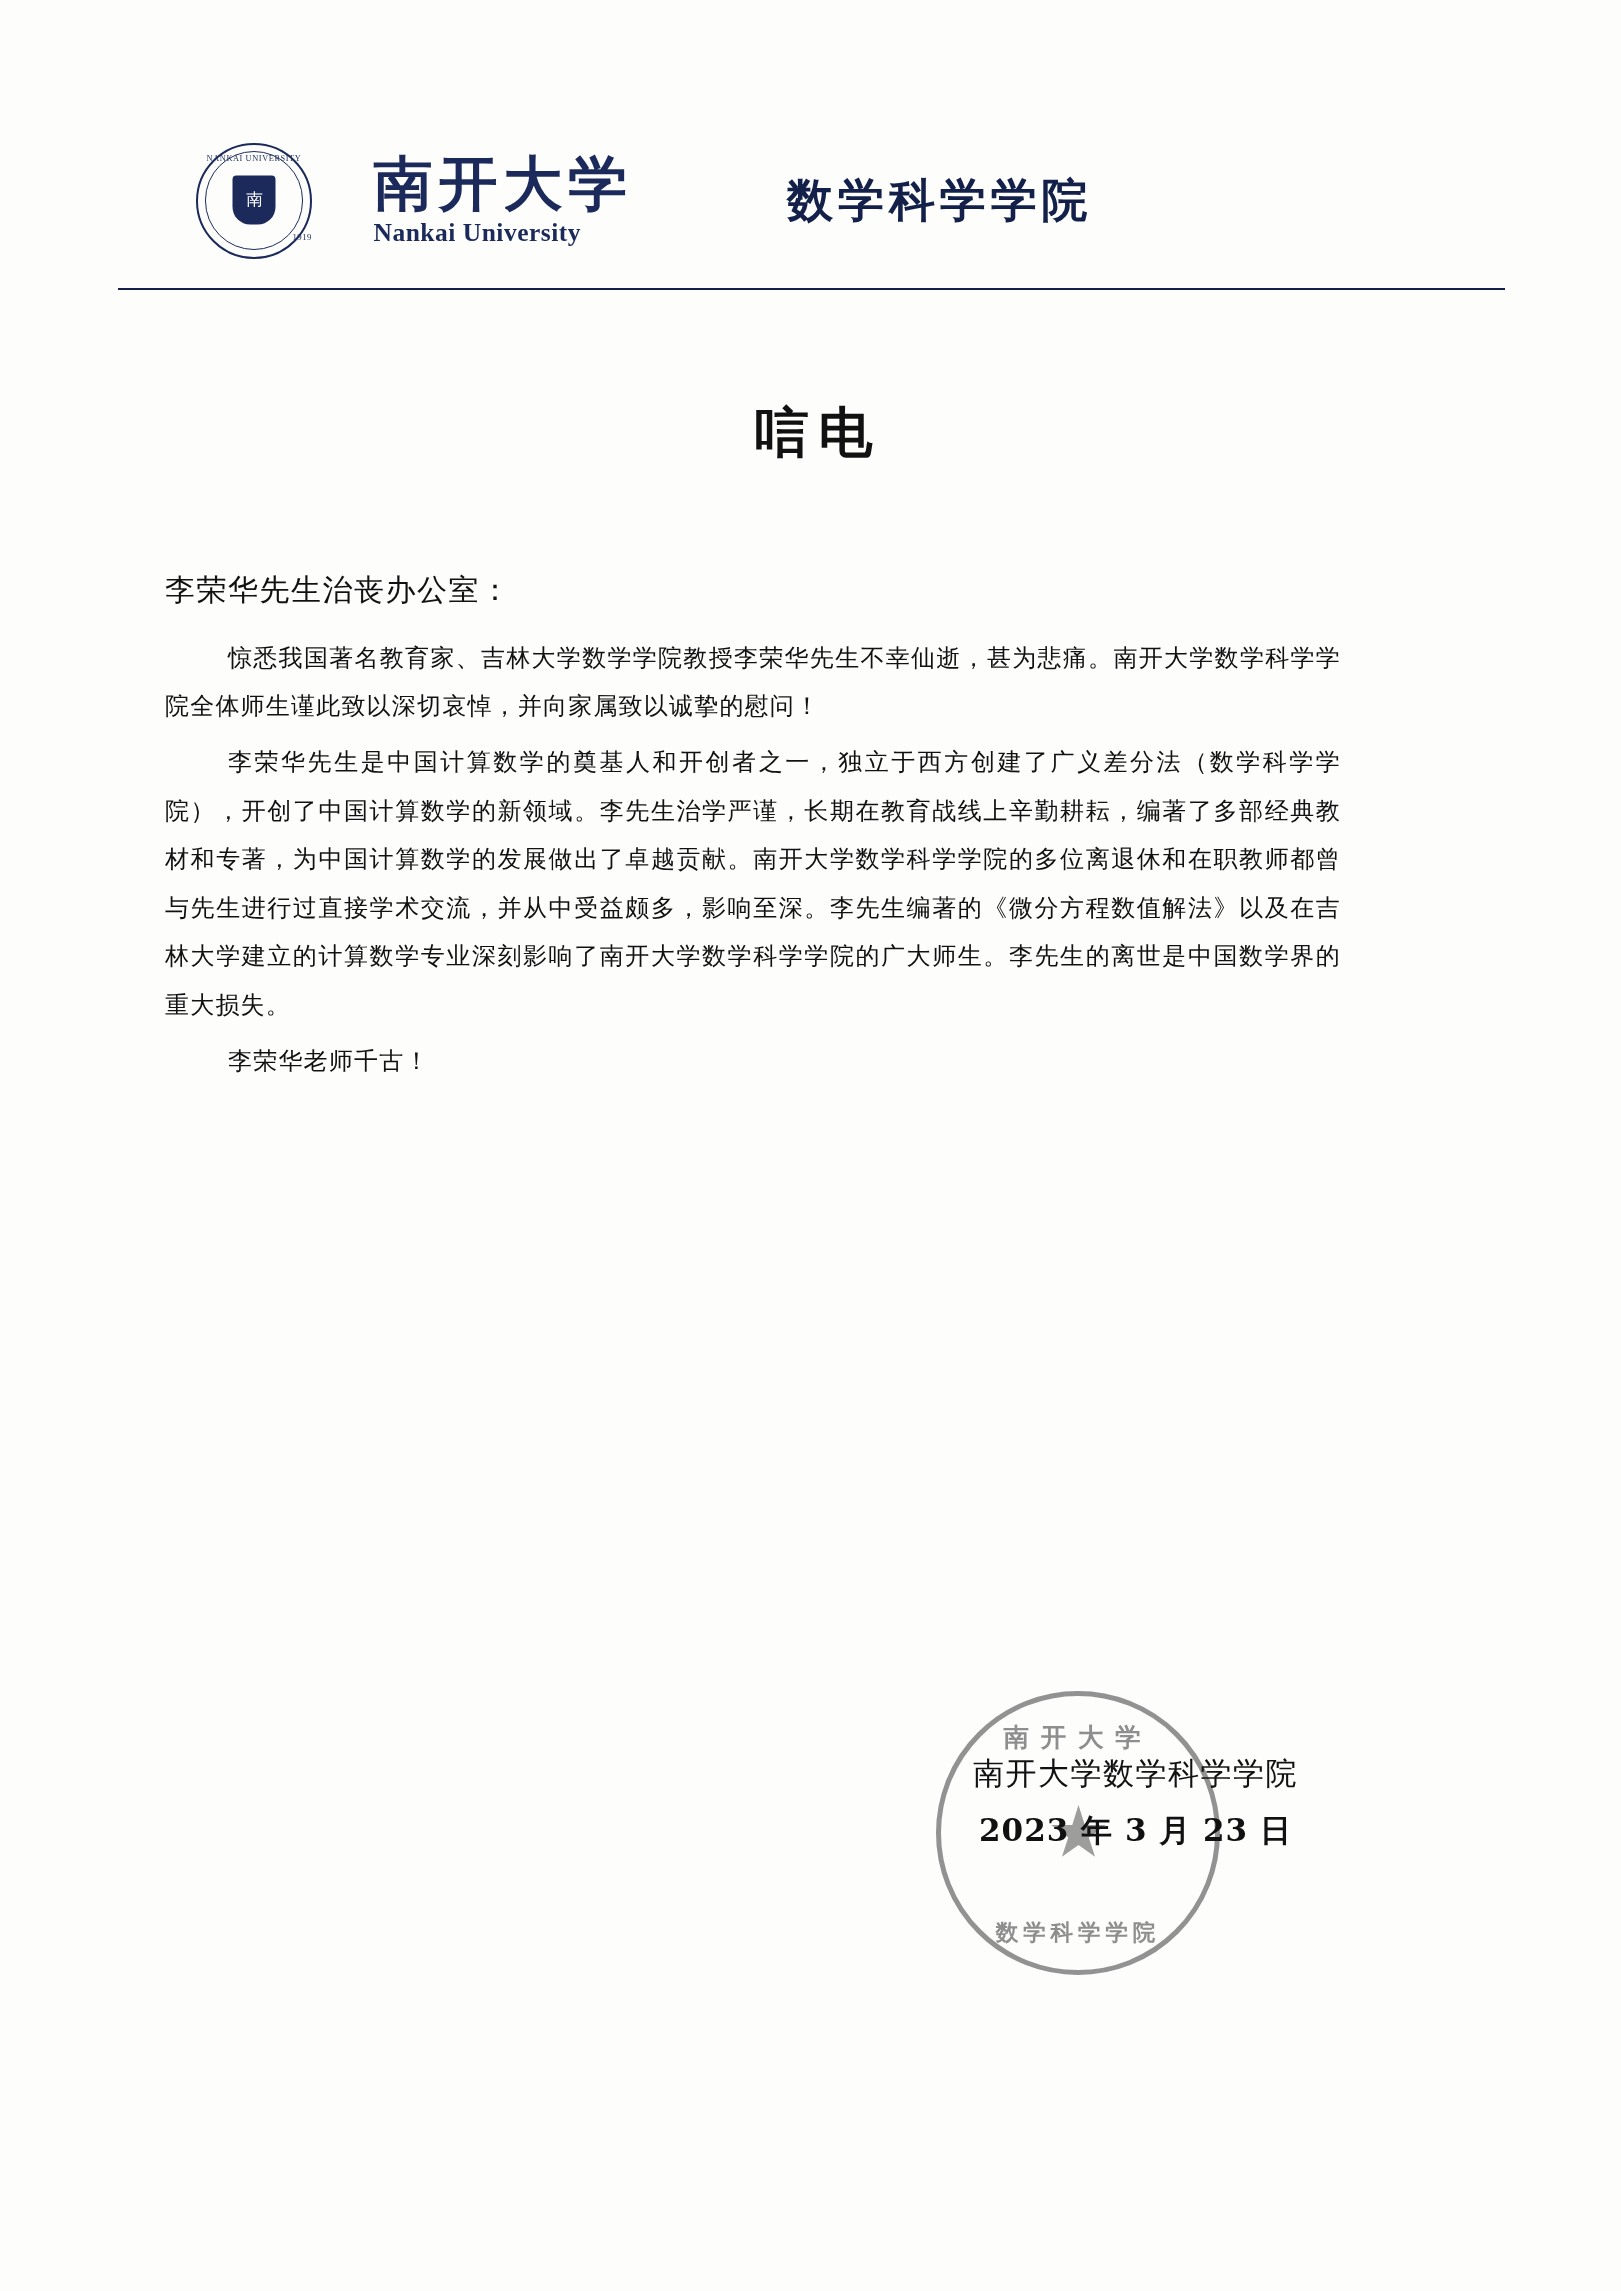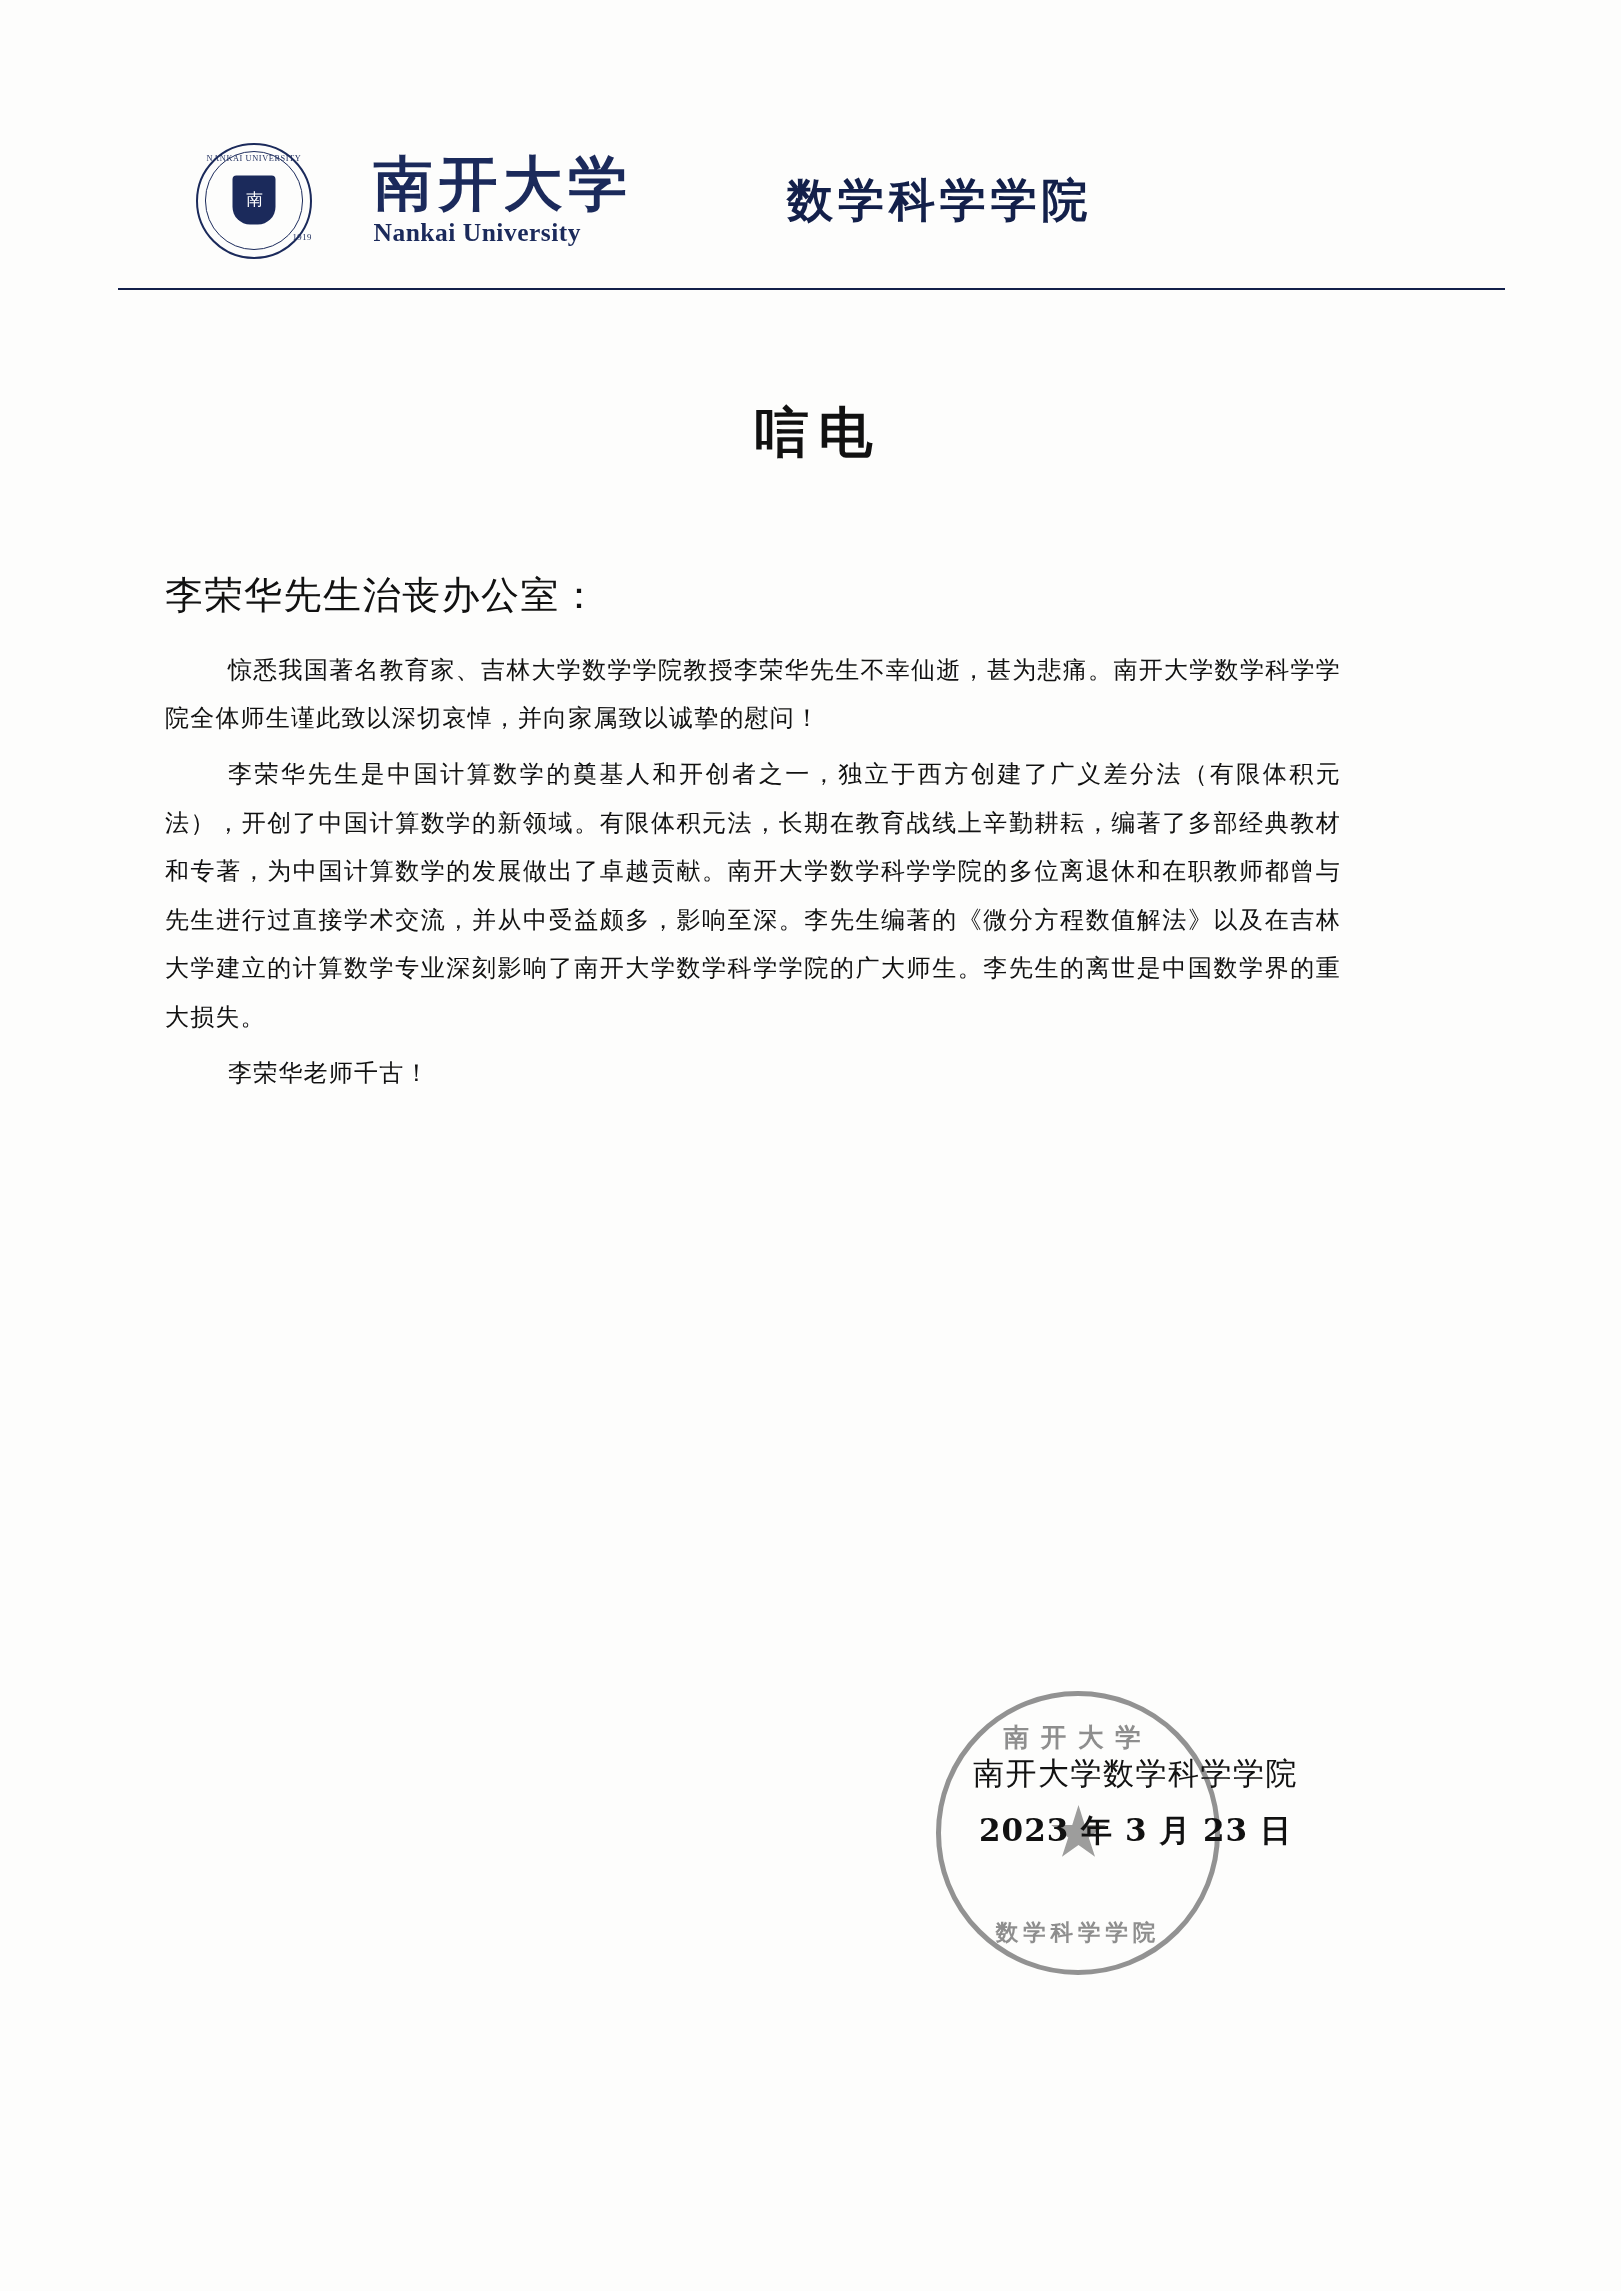--- a/index.html
+++ b/index.html
@@ -143,21 +143,21 @@
   }
 
   
   .body-block {
     position: absolute;
     left: 165px;
     top: 567px;
     width: 1176px;
   }
   .salutation {
-    font-size: 38px;
+    font-size: 30px;
     color: #111;
     letter-spacing: 1.5px;
     line-height: 1.5;
     margin-bottom: 21.6px;
     font-family: "DejaVu Serif", serif;
   }
   .para {
     font-size: 24px;
     color: #111;
     letter-spacing: 1.2px;
@@ -260,21 +260,21 @@
       <div class="dept">数学科学学院</div>
     </div>
     <div class="rule"></div>
   </div>
 
   <div class="doc-title">唁电</div>
 
   <div class="body-block">
     <div class="salutation">李荣华先生治丧办公室：</div>
     <p class="para">惊悉我国著名教育家、吉林大学数学学院教授李荣华先生不幸仙逝，甚为悲痛。南开大学数学科学学院全体师生谨此致以深切哀悼，并向家属致以诚挚的慰问！</p>
-    <p class="para">李荣华先生是中国计算数学的奠基人和开创者之一，独立于西方创建了广义差分法（有限体积元法），开创了中国计算数学的新领域。有限体积元法，长期在教育战线上辛勤耕耘，编著了多部经典教材和专著，为中国计算数学的发展做出了卓越贡献。南开大学数学科学学院的多位离退休和在职教师都曾与先生进行过直接学术交流，并从中受益颇多，影响至深。李先生编著的《微分方程数值解法》以及在吉林大学建立的计算数学专业深刻影响了南开大学数学科学学院的广大师生。李先生的离世是中国数学界的重大损失。</p>
+    <p class="para">李荣华先生是中国计算数学的奠基人和开创者之一，独立于西方创建了广义差分法（数学科学学院），开创了中国计算数学的新领域。李先生治学严谨，长期在教育战线上辛勤耕耘，编著了多部经典教材和专著，为中国计算数学的发展做出了卓越贡献。南开大学数学科学学院的多位离退休和在职教师都曾与先生进行过直接学术交流，并从中受益颇多，影响至深。李先生编著的《微分方程数值解法》以及在吉林大学建立的计算数学专业深刻影响了南开大学数学科学学院的广大师生。李先生的离世是中国数学界的重大损失。</p>
     <p class="para short">李荣华老师千古！</p>
   </div>
 
   <div class="seal">
     <div class="circle"></div>
     <div class="arc-top">南开大学</div>
     <div class="star"></div>
     <div class="arc-bottom">数学科学学院</div>
   </div>
 

